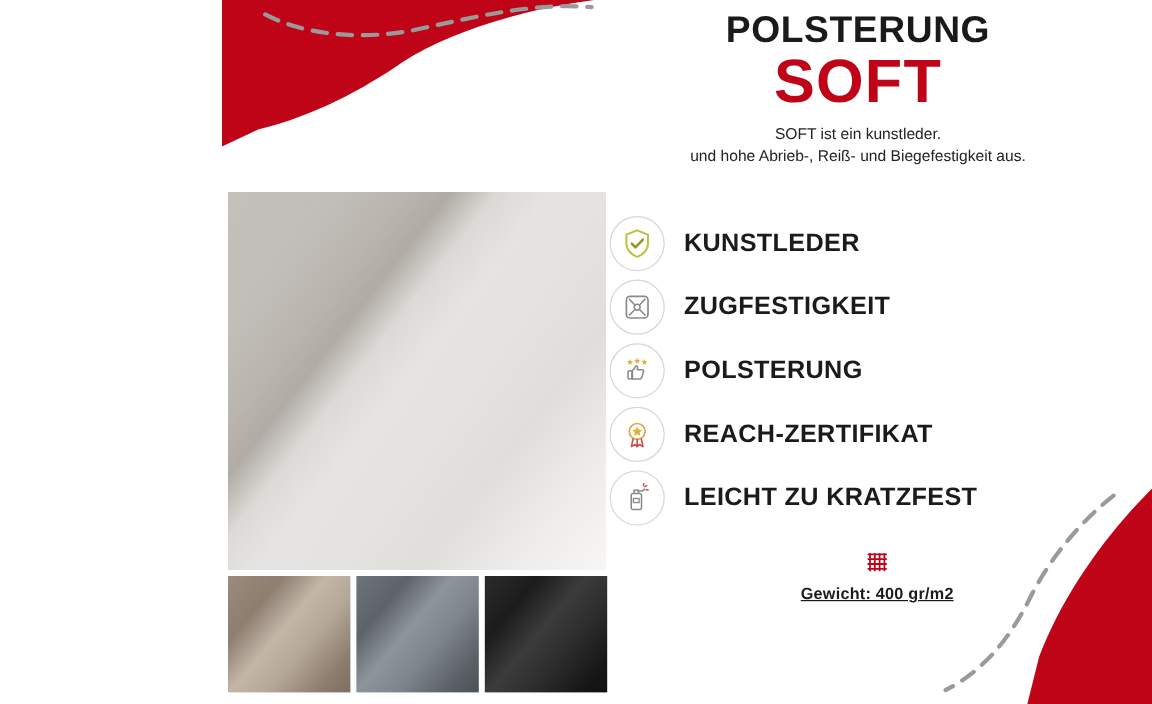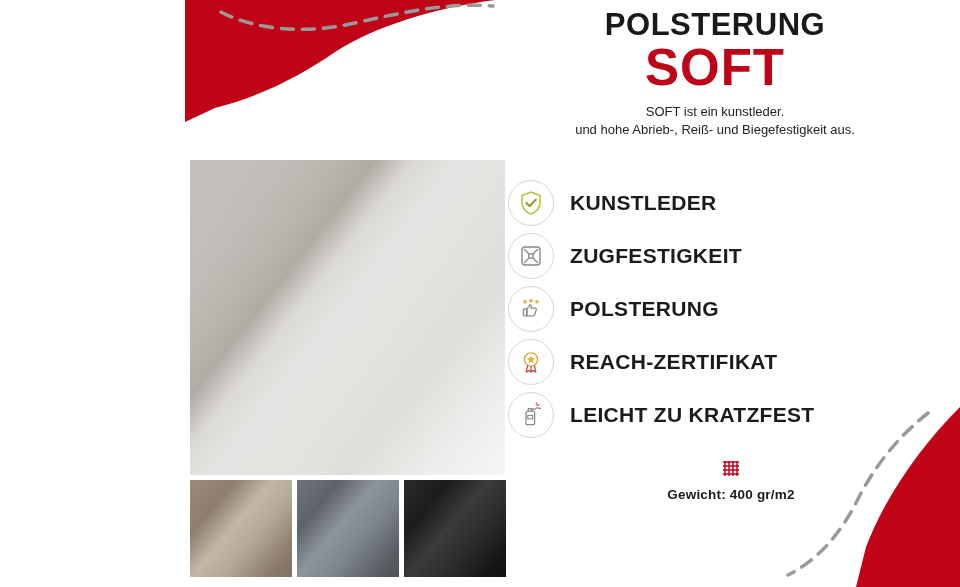--- a/index.html
+++ b/index.html
@@ -162,20 +162,21 @@
     display: flex;
     align-items: center;
     justify-content: center;
   }
   .spec-text {
     margin-top: 4px;
     font-size: 13.5px;
     color: #1b1b1b;
     font-weight: bold;
     letter-spacing: 0.2px;
+    text-decoration: underline;
   }
   .spec-1 { margin-left: 26px; }
   .spec-2 { margin-left: 26px; }
 </style>
 </head>
 <body>
 
 <div class="canvas">
 
   <div class="red-top">

